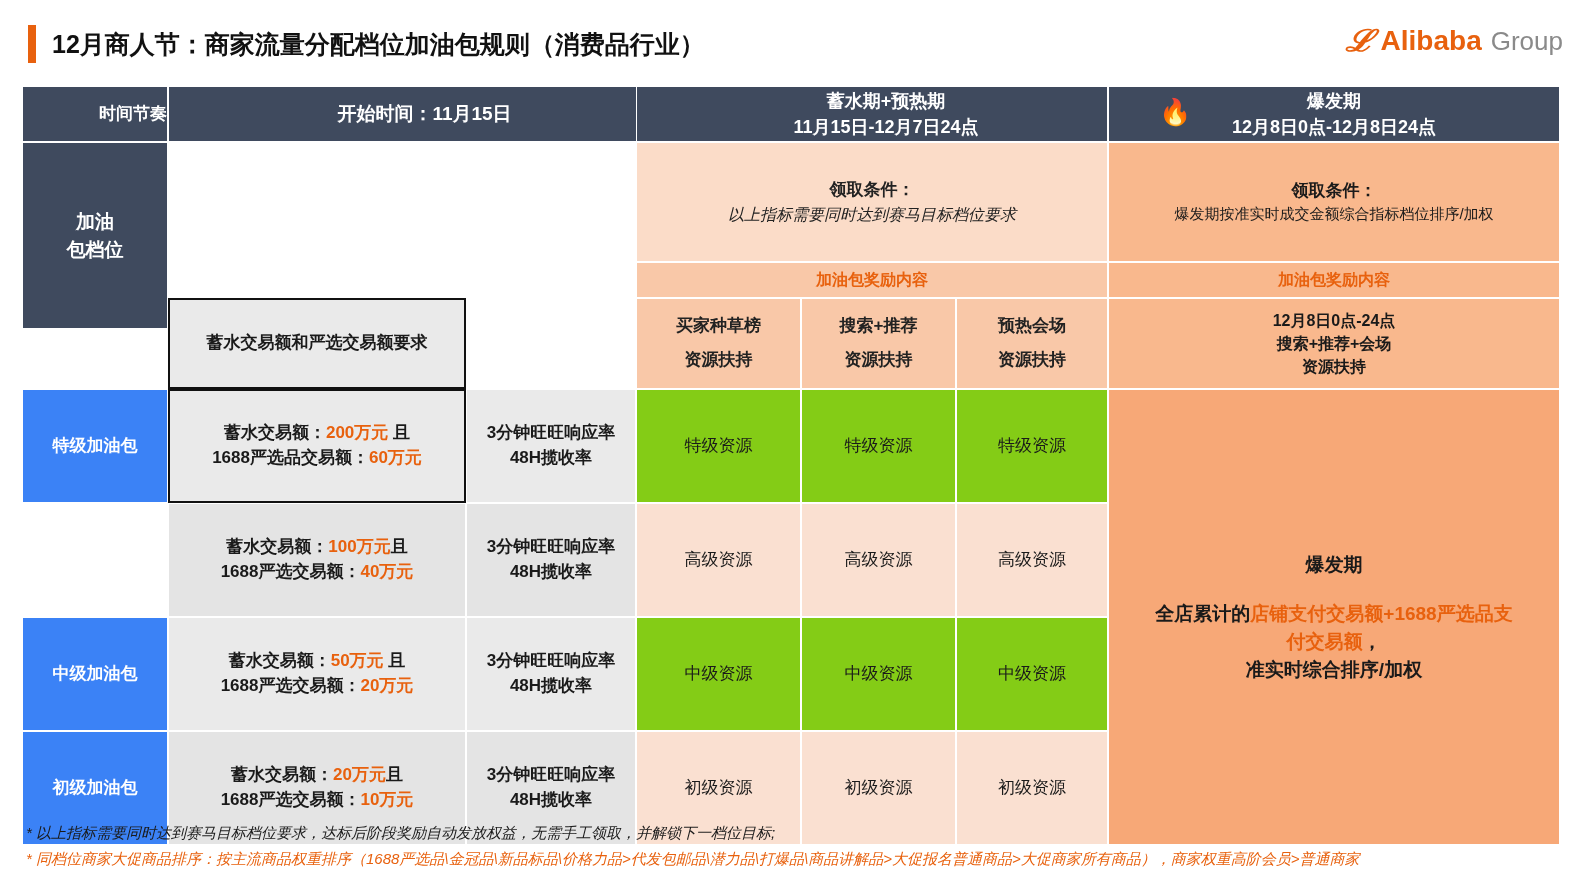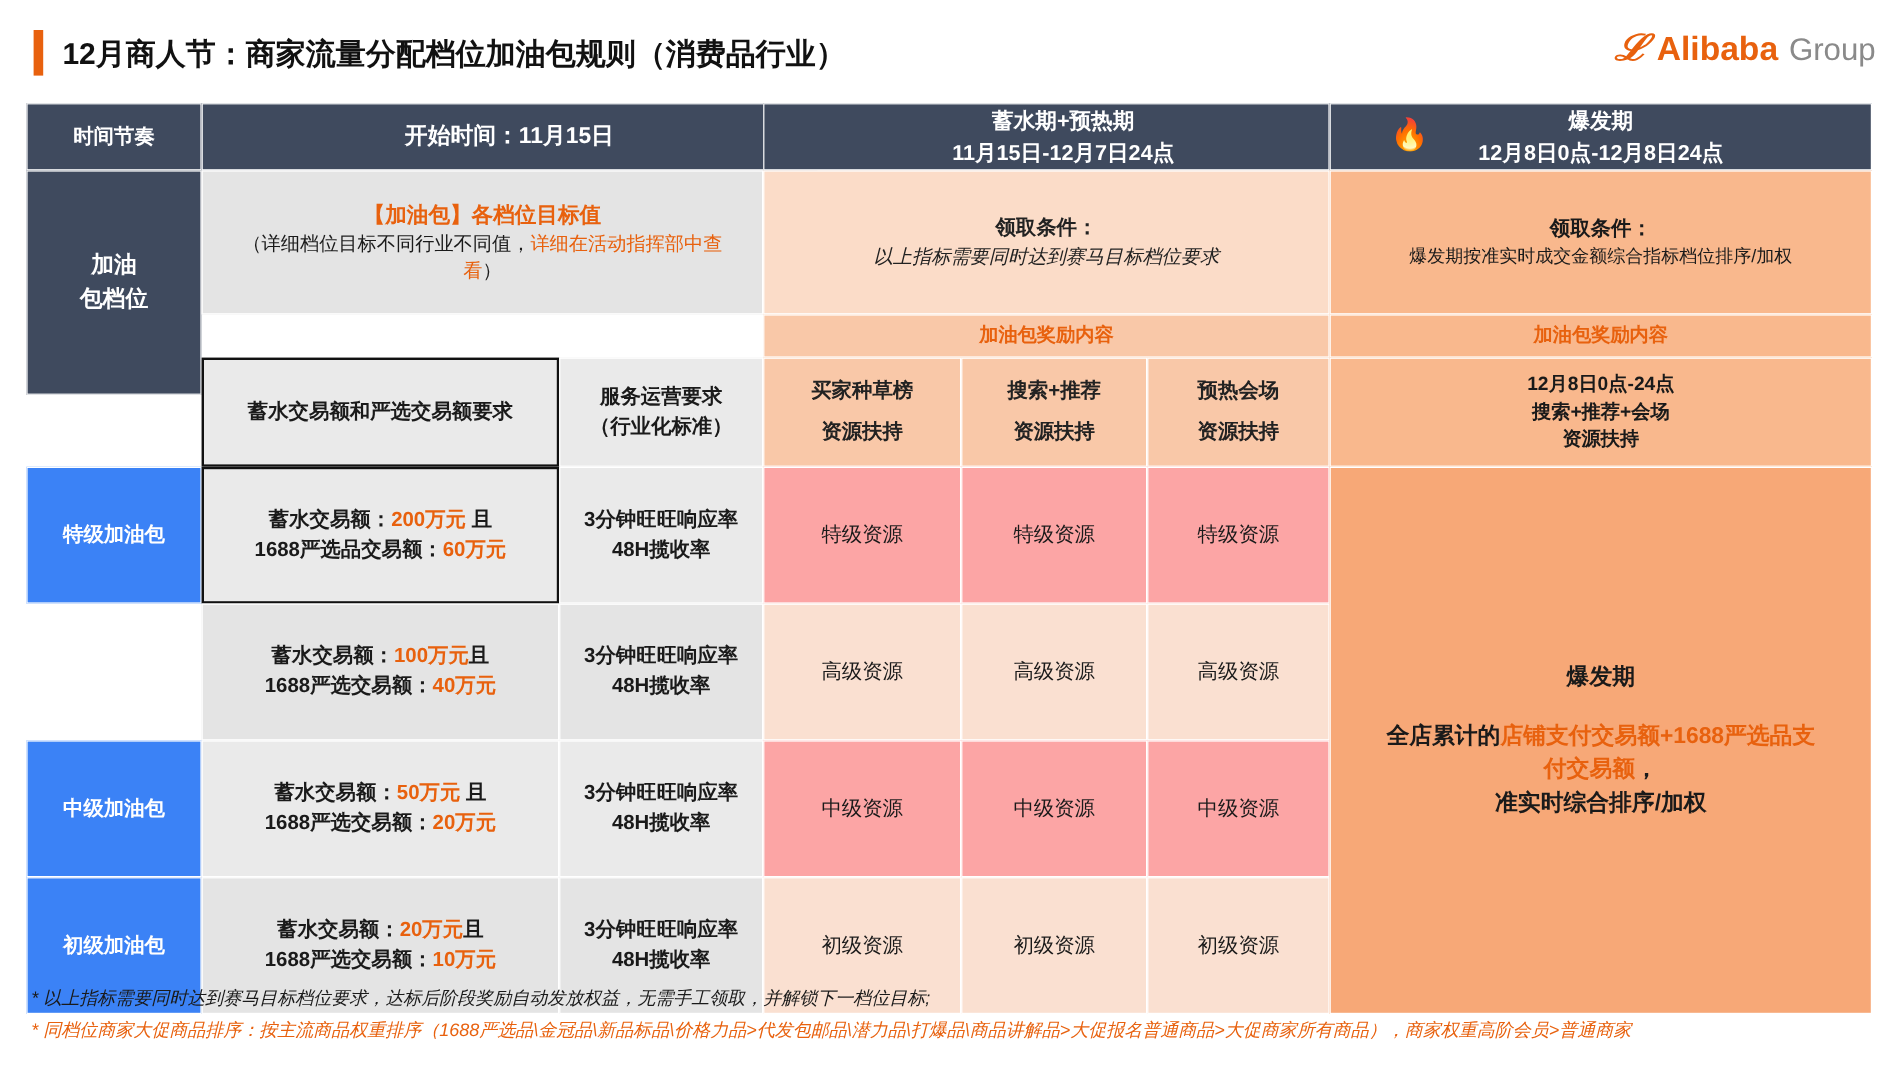--- a/index.html
+++ b/index.html
@@ -112,21 +112,21 @@
   }
   .cell-gray {
     background: #EAEAEA;
     color: #1a1a1a;
   }
   .cell-lightgray {
     background: #E4E4E4;
     color: #1a1a1a;
   }
   .cell-peach-lite {
-    background: #fca5a5;
+    background: #84cc16;
     color: #1a1a1a;
     text-align: center;
   }
   .cell-peach-lite2 {
     background: #FAE0D1;
     color: #1a1a1a;
   }
   .burst-col {
     background: #F7A877;
     color: #1a1a1a;
@@ -186,21 +186,21 @@
     <div class="title-text">12月商人节：商家流量分配档位加油包规则（消费品行业）</div>
     <div class="brand">
       <span class="brand-mark">ℒ</span>
       <span class="brand-name">Alibaba</span>
       <span class="brand-suffix">Group</span>
     </div>
   </div>
 
   <div class="grid">
 
-    <div class="cell hdr-dark f17" style="left:0;top:0;width:146px;height:56px;">
+    <div class="cell hdr-dark f17" style="left:0;top:0;width:146px;height:56px;align-items:flex-end;">
       <span class="line">时间节奏</span>
     </div>
 
     <div class="cell hdr-dark f19" style="left:146px;top:0;width:513px;height:56px;">
       <span class="line">开始时间：11月15日</span>
     </div>
 
     <div class="cell hdr-dark f18" style="left:614px;top:0;width:472px;height:56px;padding-left:28px;">
       <span class="line bold">蓄水期+预热期</span>
       <span class="line bold">11月15日-12月7日24点</span>
@@ -210,50 +210,40 @@
       <span class="flame">🔥</span>
       <span class="line bold">爆发期</span>
       <span class="line bold">12月8日0点-12月8日24点</span>
     </div>
 
     <div class="cell hdr-dark f19" style="left:0;top:56px;width:146px;height:187px;">
       <span class="line">加油</span>
       <span class="line">包档位</span>
     </div>
 
-    <div class="cell cell-lightgray pad" style="left:146px;top:56px;width:468px;height:120px;">
-      <span class="line f18 orange-txt">【加油包】各档位目标值</span>
-      <span class="line f16" style="padding:0 22px;">
-        <span>（详细档位目标不同行业不同值，</span><span class="orange-link">详细在活动指挥部中查看</span><span>）</span>
-      </span>
-    </div>
 
     <div class="cell hdr-peach pad" style="left:614px;top:56px;width:472px;height:120px;">
       <span class="line f17 bold">领取条件：</span>
       <span class="line f16 ital">以上指标需要同时达到赛马目标档位要求</span>
     </div>
 
     <div class="cell burst-top pad" style="left:1086px;top:56px;width:452px;height:120px;">
       <span class="line f17 bold">领取条件：</span>
       <span class="line f15">爆发期按准实时成交金额综合指标档位排序/加权</span>
     </div>
 
     <div class="cell hdr-orange-soft f16" style="left:614px;top:176px;width:472px;height:36px;">
       <span class="line orange-txt">加油包奖励内容</span>
     </div>
     <div class="cell burst-top f16" style="left:1086px;top:176px;width:452px;height:36px;">
       <span class="line orange-txt">加油包奖励内容</span>
     </div>
 
     <div class="cell cell-gray black-outline f17" style="left:146px;top:212px;width:298px;height:91px;">
       <span class="line bold">蓄水交易额和严选交易额要求</span>
-    </div>
-    <div class="cell cell-gray f17" style="left:444px;top:212px;width:170px;height:91px;">
-      <span class="line bold">服务运营要求</span>
-      <span class="line bold">（行业化标准）</span>
     </div>
     <div class="cell hdr-orange-soft f17" style="left:614px;top:212px;width:165px;height:91px;">
       <span class="line bold">买家种草榜</span>
       <span class="line bold" style="margin-top:9px;">资源扶持</span>
     </div>
     <div class="cell hdr-orange-soft f17" style="left:779px;top:212px;width:155px;height:91px;">
       <span class="line bold">搜索+推荐</span>
       <span class="line bold" style="margin-top:9px;">资源扶持</span>
     </div>
     <div class="cell hdr-orange-soft f17" style="left:934px;top:212px;width:152px;height:91px;">

